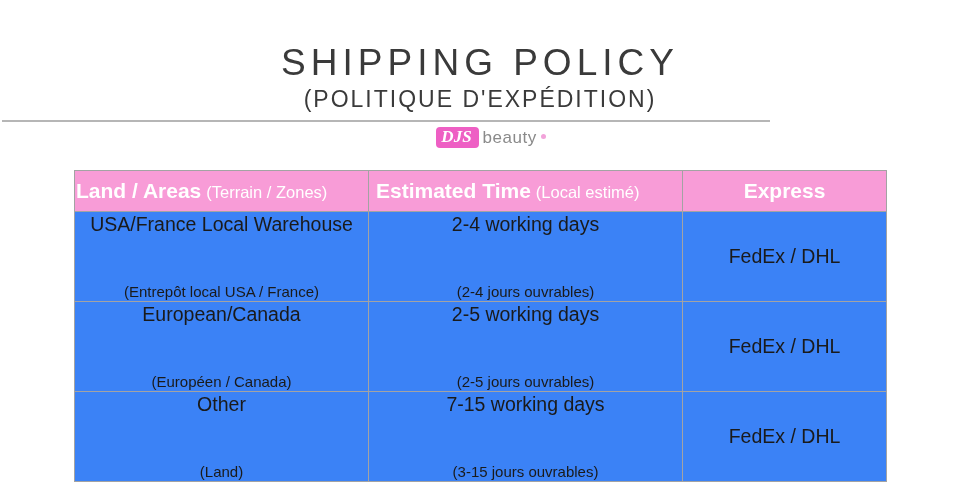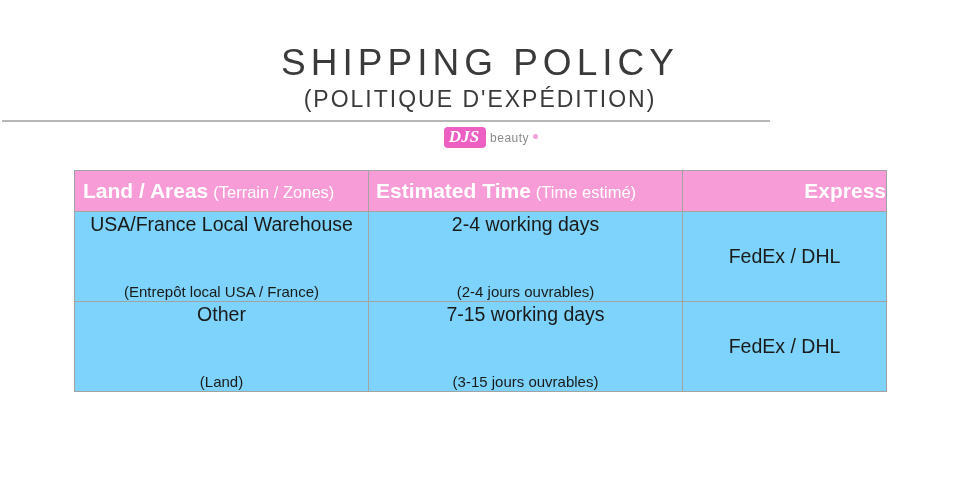--- a/index.html
+++ b/index.html
@@ -56,21 +56,21 @@
     font-family: "Liberation Serif", serif;
     font-weight: bold;
     font-style: italic;
     font-size: 17px;
     line-height: 20px;
     padding: 0 7px 1px 5px;
     border-radius: 4px;
   }
   .logo-name {
     color: #8a8a8a;
-    font-size: 12px;
+    font-size: 17px;
     letter-spacing: 0.5px;
   }
   .logo-reg {
     display: inline-block;
     width: 5px; height: 5px;
     background: #f2a3da;
     border-radius: 50%;
     vertical-align: top;
     margin-top: -2px;
   }
@@ -90,31 +90,31 @@
   table.shipping thead th {
     background: #f89cd7;
     height: 40px;
     color: #ffffff;
     vertical-align: middle;
   }
   th .hdr-wrap {
     display: flex;
     align-items: baseline;
     gap: 5px;
-    padding-left: 8px;
-  }
-  th.hdr-express { text-align: right; }
+    padding-left: 1px;
+  }
+  th.hdr-express { text-align: center; }
   .hdr-main { font-weight: bold; font-size: 21px; }
   .hdr-sub  { font-weight: normal; font-size: 16.5px; text-align: center; }
   table.shipping tbody td {
     height: 63px;
     text-align: center;
     vertical-align: middle;
     color: #1a1a1a;
-    background: #7dd3fc;
+    background: #3b82f6;
   }
   .cell-main { font-size: 19.5px; line-height: 24px; }
   .cell-sub  { font-size: 15px;   line-height: 18px; margin-top: 47px; }
   .express-text { font-size: 19.5px; }
 </style>
 </head>
 <body>
 
 <div class="page">
 
@@ -141,21 +141,21 @@
       <tr>
         <th>
           <span class="hdr-wrap">
             <span class="hdr-main">Land / Areas</span>
             <span class="hdr-sub">(Terrain / Zones)</span>
           </span>
         </th>
         <th>
           <span class="hdr-wrap" style="padding-left:7px;">
             <span class="hdr-main">Estimated Time</span>
-            <span class="hdr-sub">(Time estimé)</span>
+            <span class="hdr-sub">(Local estimé)</span>
           </span>
         </th>
         <th class="hdr-express">
           <span class="hdr-main">Express</span>
         </th>
       </tr>
     </thead>
     <tbody>
       <tr>
         <td>
@@ -165,20 +165,33 @@
         <td>
           <div class="cell-main">2-4 working days</div>
           <div class="cell-sub">(2-4 jours ouvrables)</div>
         </td>
         <td>
           <div class="express-text">FedEx / DHL</div>
         </td>
       </tr>
       <tr>
         <td>
+          <div class="cell-main">European/Canada</div>
+          <div class="cell-sub">(Européen / Canada)</div>
+        </td>
+        <td>
+          <div class="cell-main">2-5 working days</div>
+          <div class="cell-sub">(2-5 jours ouvrables)</div>
+        </td>
+        <td>
+          <div class="express-text">FedEx / DHL</div>
+        </td>
+      </tr>
+      <tr>
+        <td>
           <div class="cell-main">Other</div>
           <div class="cell-sub">(Land)</div>
         </td>
         <td>
           <div class="cell-main">7-15 working days</div>
           <div class="cell-sub">(3-15 jours ouvrables)</div>
         </td>
         <td>
           <div class="express-text">FedEx / DHL</div>
         </td>

